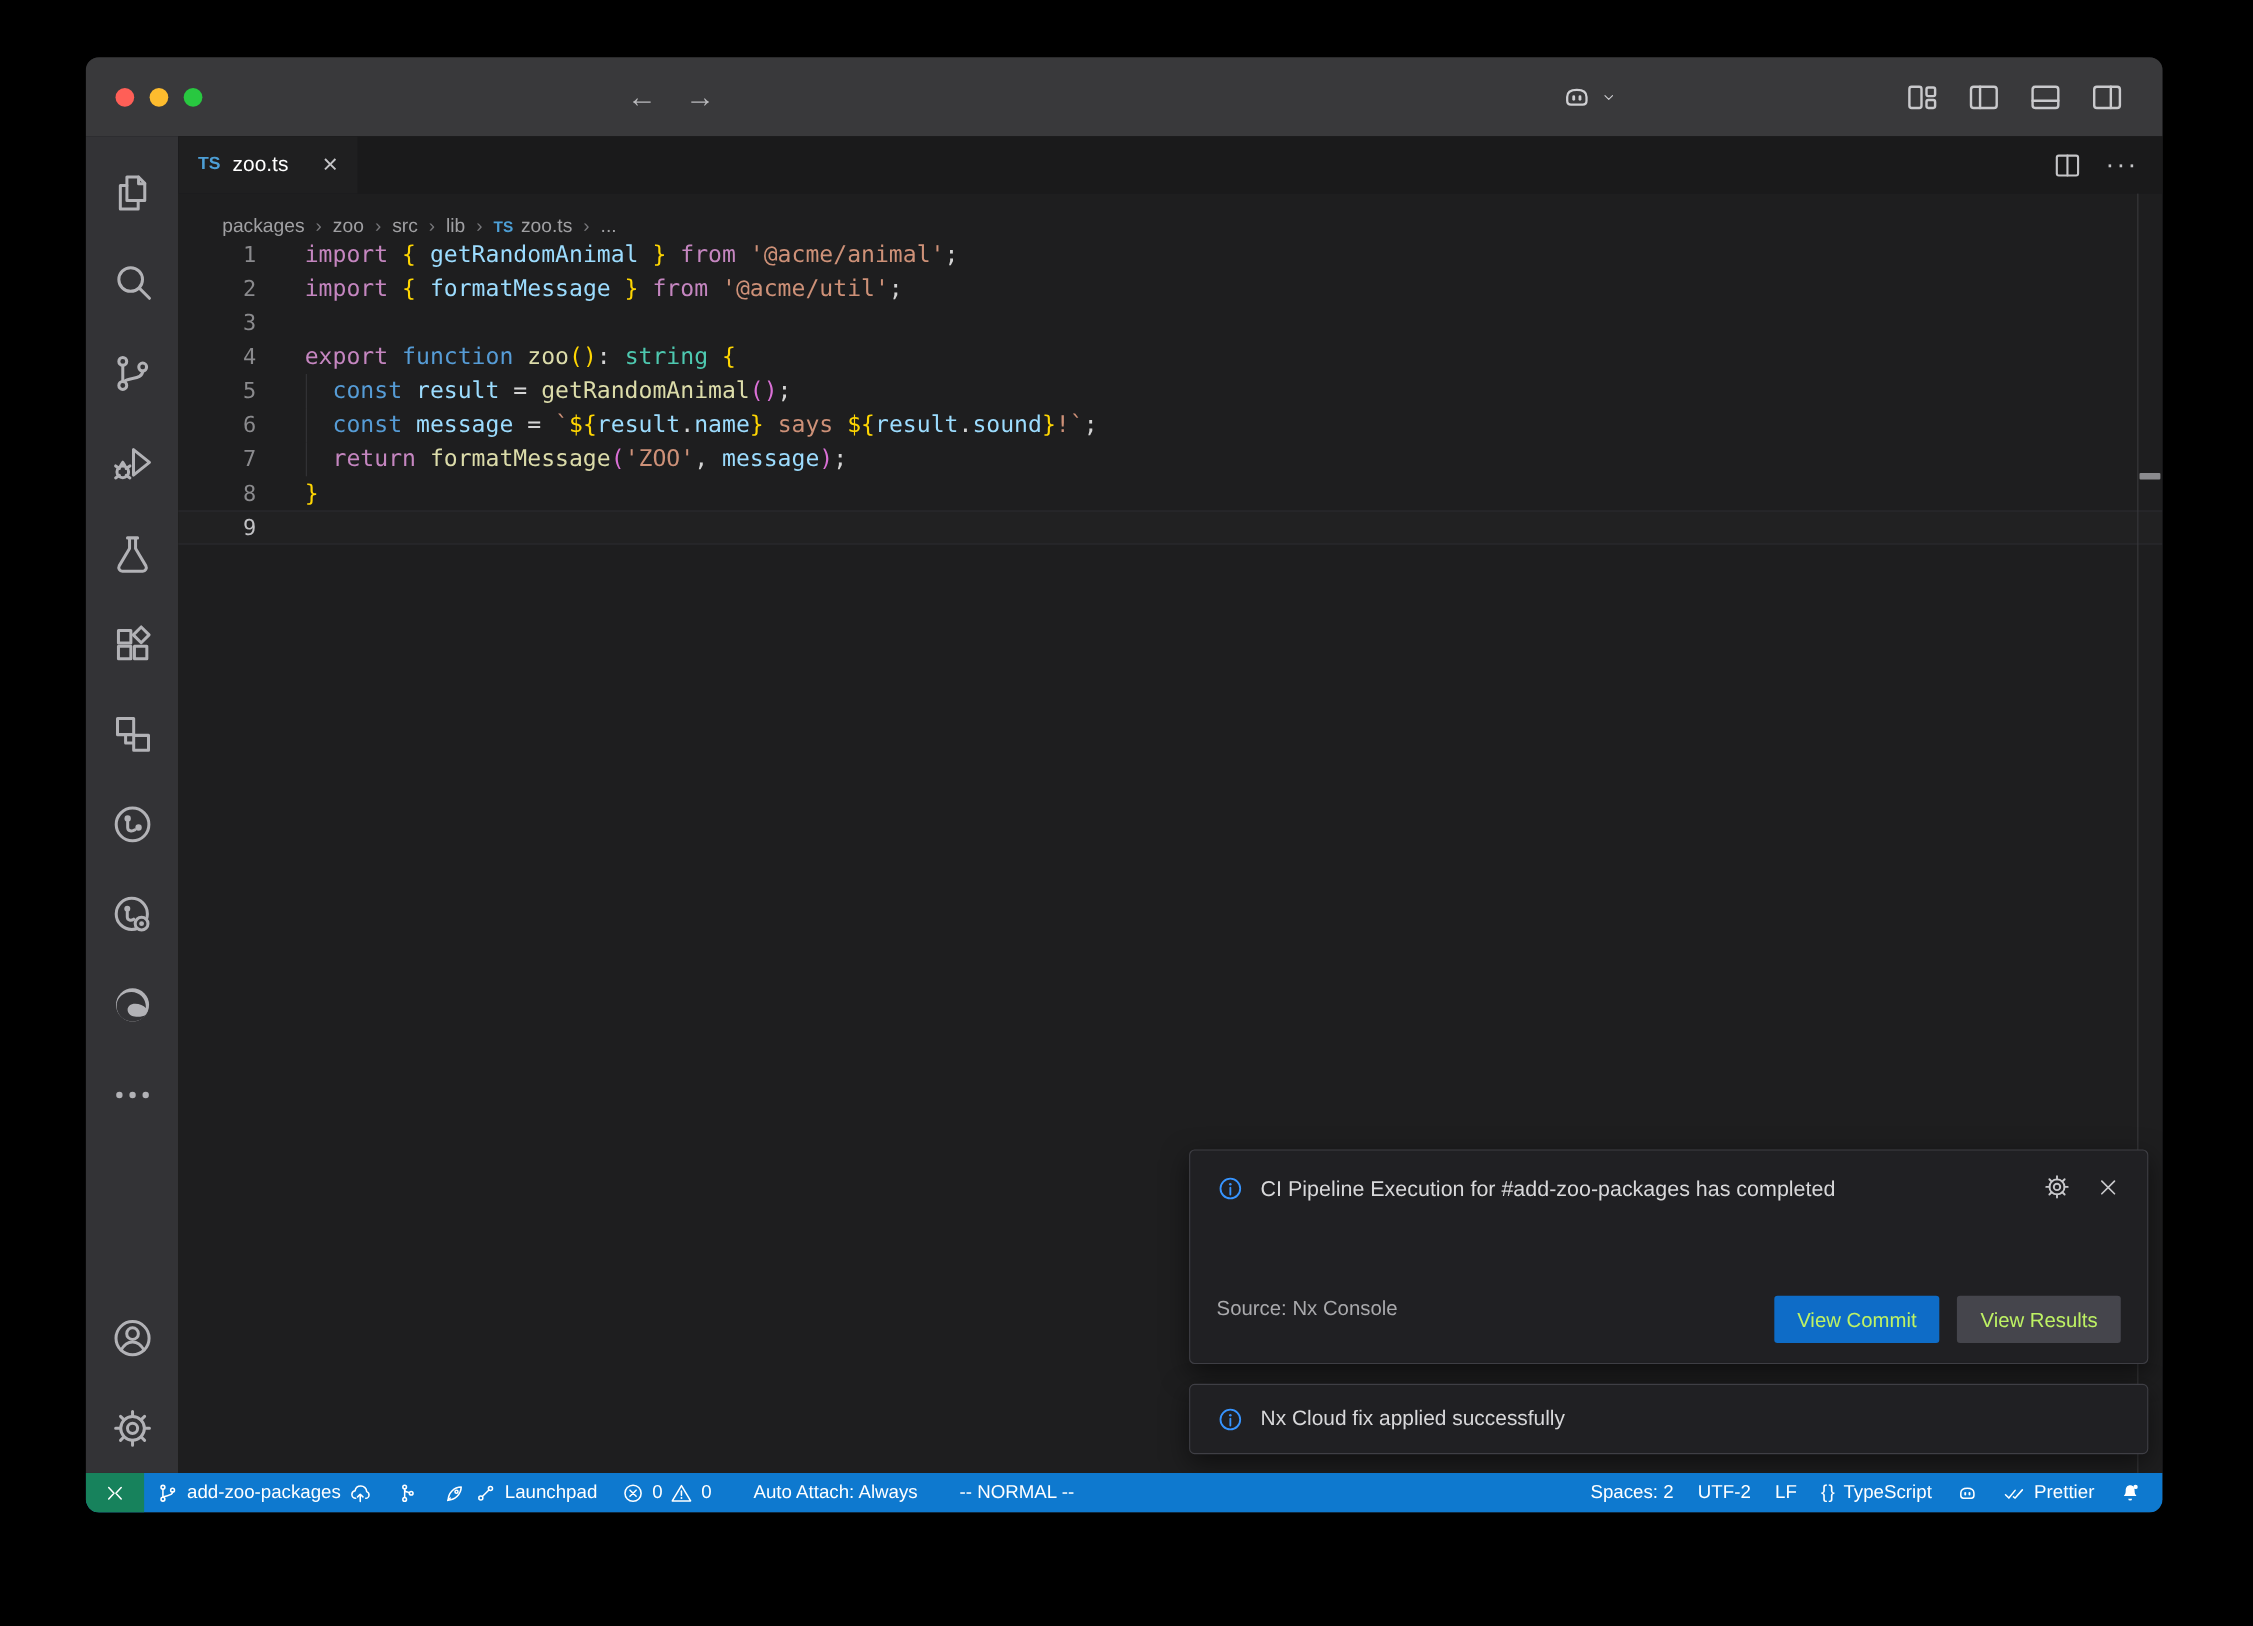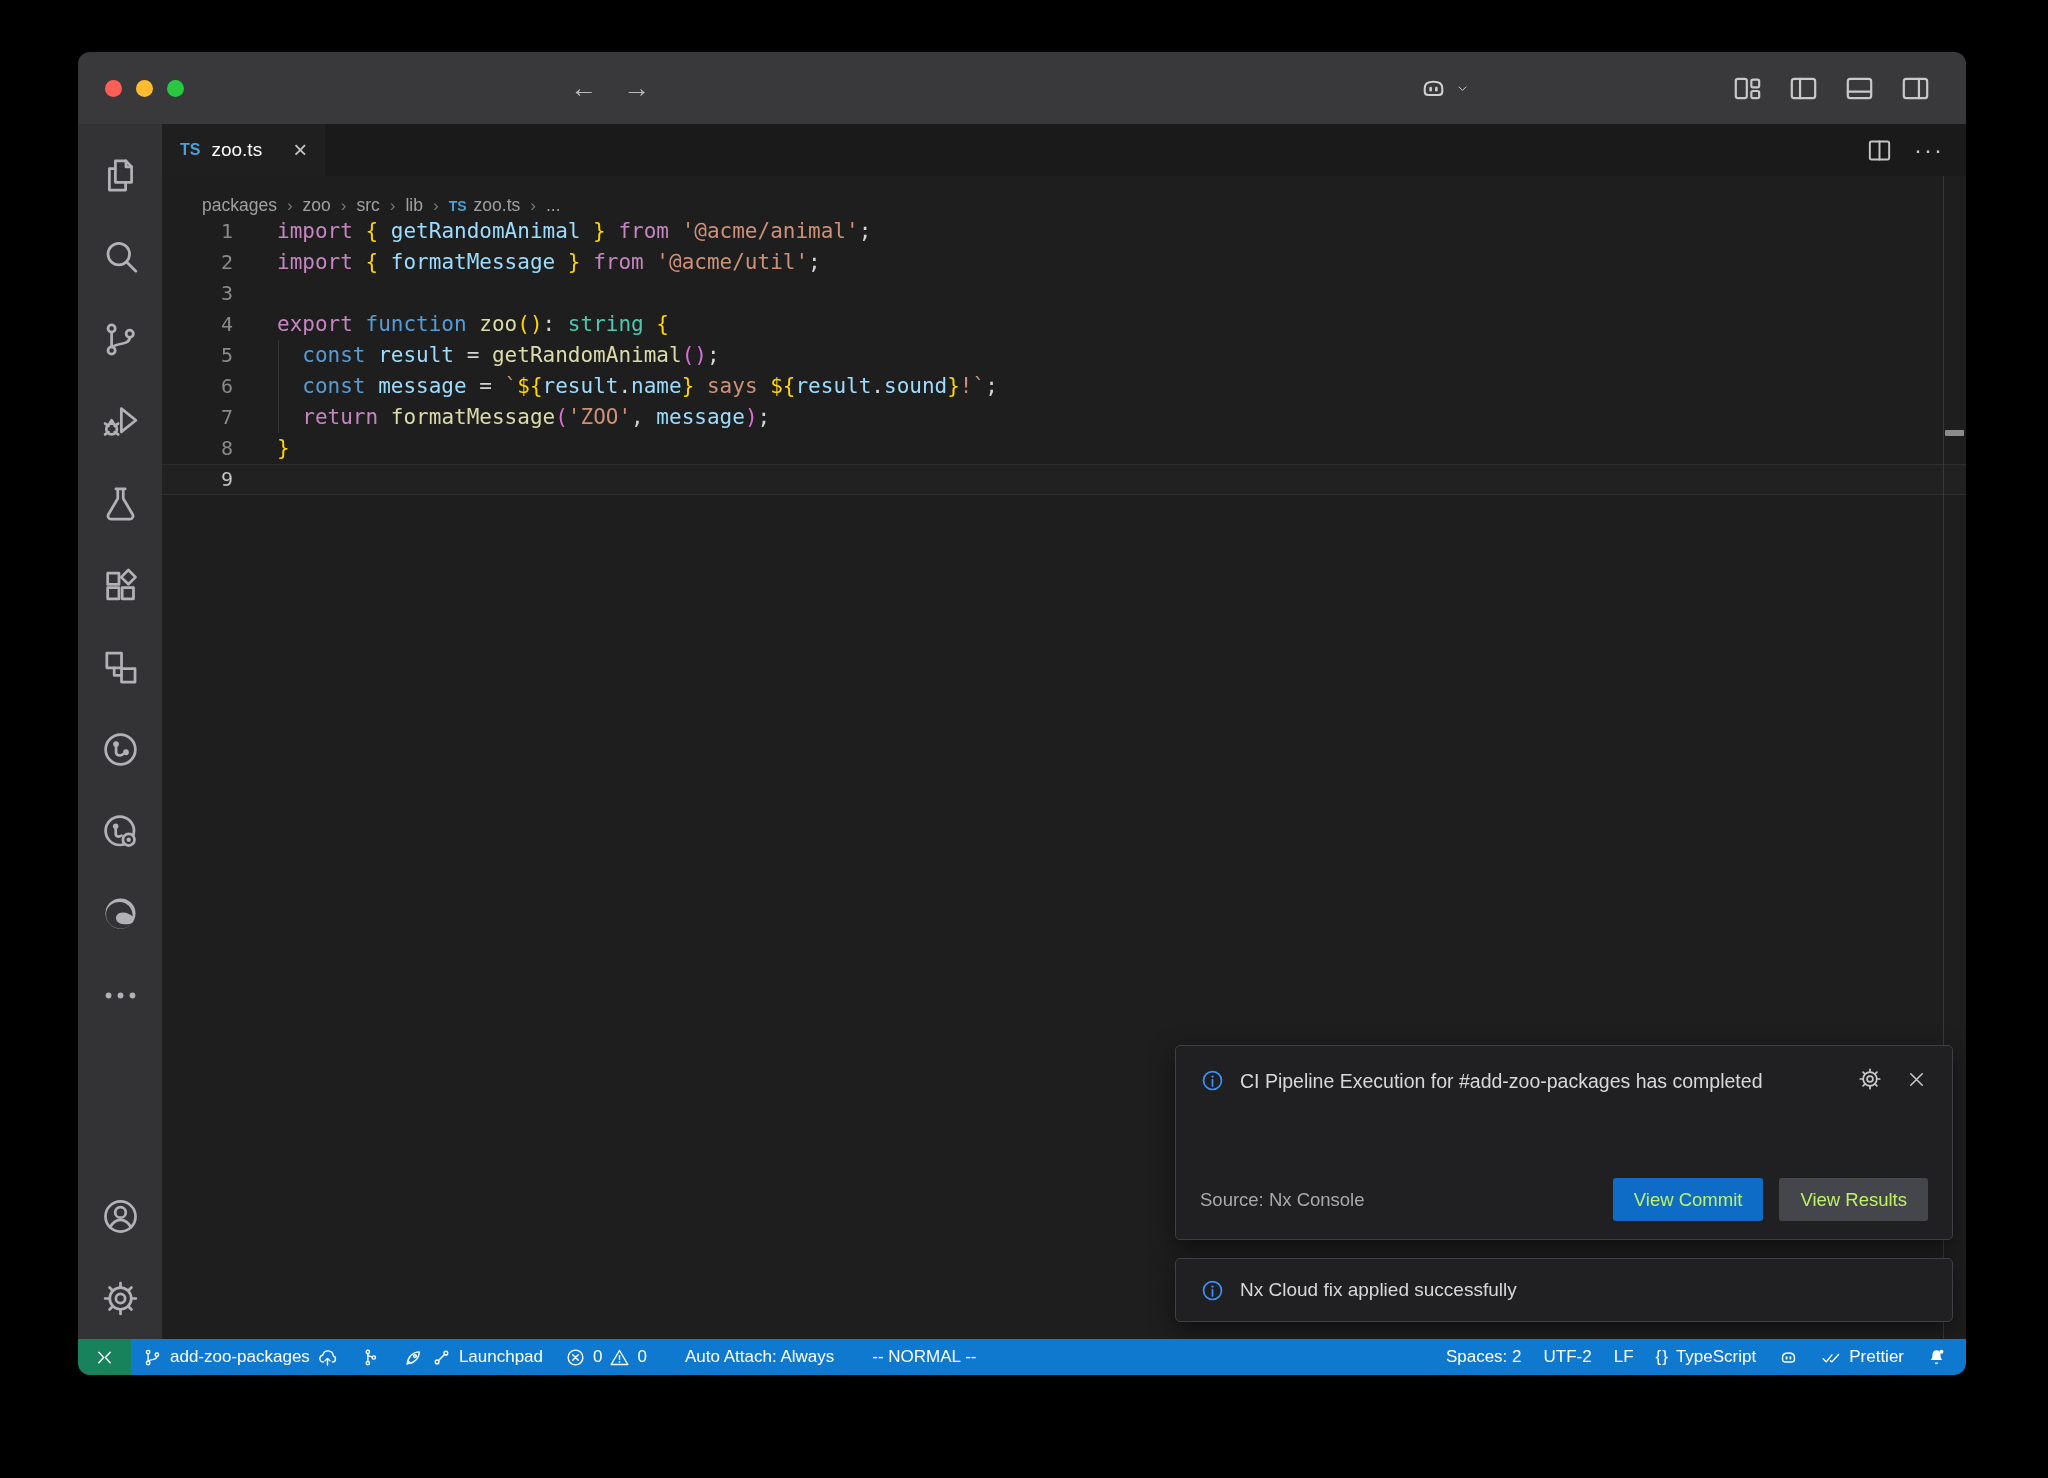--- a/index.html
+++ b/index.html
@@ -56,30 +56,30 @@
   .code-line.guide .ct::before { content:""; position:absolute; left:1px; top:0; bottom:0; border-left:1px solid #343437; }
   .code-line.current { box-shadow: inset 0 1px 0 #2d2d30, inset 0 -1px 0 #2d2d30; background:rgba(255,255,255,0.015); }
   .code-line.current .ln { color:#c2c2c5; }
   .tk-kw{color:#c586c0;} .tk-kb{color:#569cd6;} .tk-v{color:#9cdcfe;} .tk-f{color:#dcdcaa;}
   .tk-s{color:#ce9178;} .tk-t{color:#4ec9b0;} .tk-b1{color:#ffd602;} .tk-b2{color:#da70d6;} .tk-p{color:#d4d4d4;}
 
   .vline { position:absolute; right:22px; top:52px; bottom:0; width:1px; background:#39393c; }
   .ruler-mark { position:absolute; right:2px; top:306px; width:19px; height:6px; background:#8b8b8e; border-radius:1px; }
 
   
-  .toast { position:absolute; right:13px; width:778px; background:#202023; border:1px solid #3f3f45;
+  .toast { position:absolute; right:13px; width:872px; background:#202023; border:1px solid #3f3f45;
            border-radius:5px; box-shadow:0 8px 24px rgba(0,0,0,.5); color:#d8d8da; }
   .toast1 { bottom:135px; height:195px; padding:20px 24px; }
   .toast2 { bottom:53px; height:64px; display:flex; align-items:center; gap:15px; padding:0 24px; font-size:19px; }
   .toast-head { display:flex; align-items:flex-start; gap:15px; }
   .toast-title { font-size:19.5px; line-height:1.55; width:555px; }
   .toast-head-icons { margin-left:auto; display:flex; align-items:center; gap:22px; color:#c8c8cb; }
   .toast-head-icons svg { width:26px; height:26px; }
   .info-ic { width:25px; height:25px; color:#3794ff; flex:none; margin-top:2px; }
-  .toast-foot { position:absolute; left:24px; right:24px; bottom:18px; display:flex; align-items:center; }
+  .toast-foot { position:absolute; left:24px; right:24px; bottom:18px; display:flex; align-items:flex-start; }
   .toast-source { color:#a9a9ac; font-size:18.5px; }
   .toast-btns { margin-left:auto; display:flex; gap:16px; }
   .nbtn { height:43px; padding:0 21px; border:none; border-radius:3px; font-size:18.5px;
           font-family:"Liberation Sans", sans-serif; color:#bef264; display:flex; align-items:center; }
   .nbtn.primary { background:#0e6cc7; }
   .nbtn.secondary { background:#45454c; }
 
   
   .statusbar { position:absolute; left:0; right:0; bottom:0; height:36px; background:#0e79cf;
                border-radius:0 0 12px 12px; display:flex; align-items:stretch; color:#ffffff; font-size:17px; }

